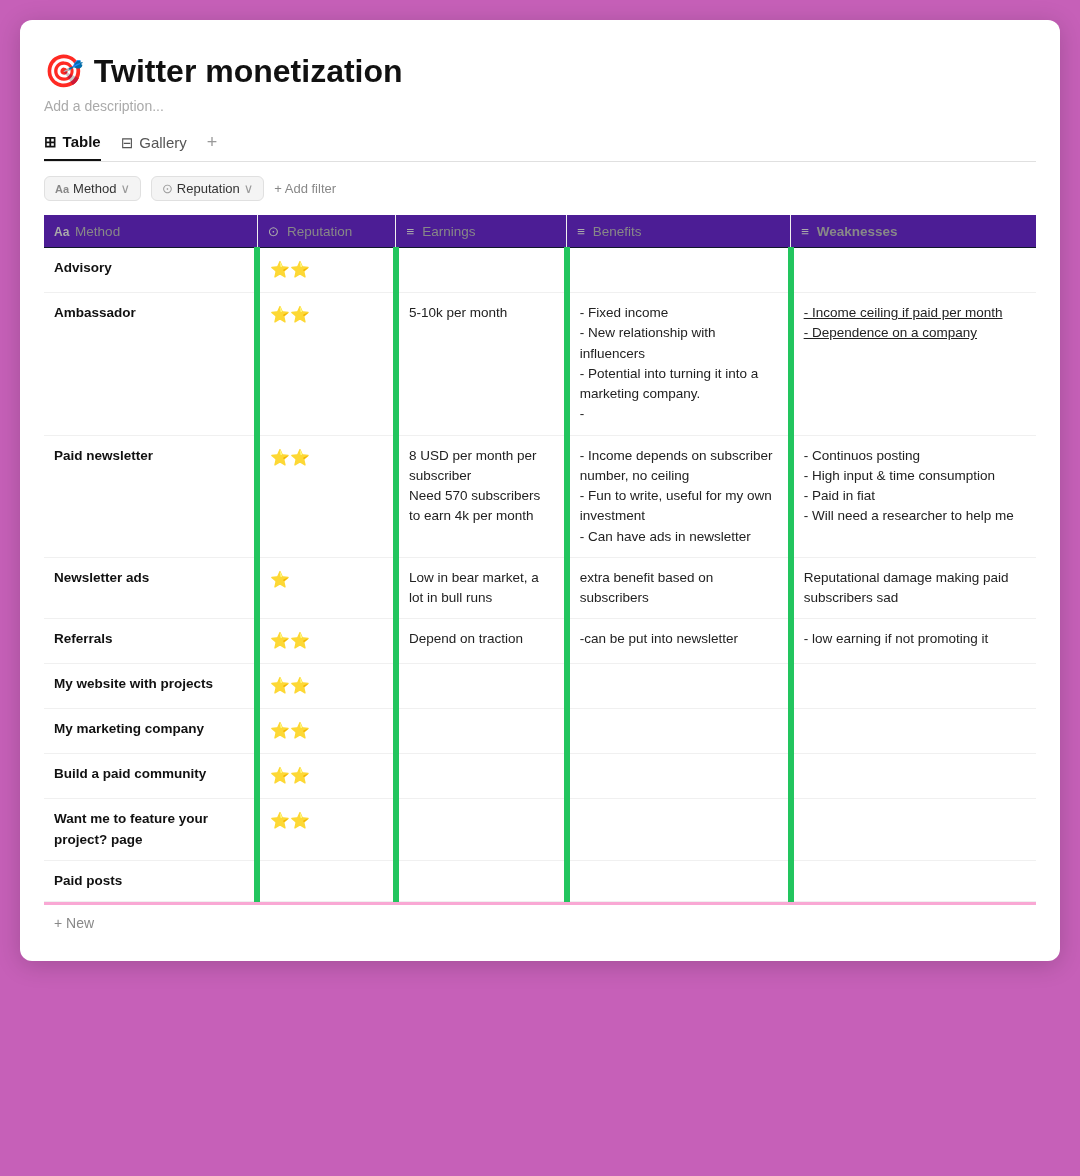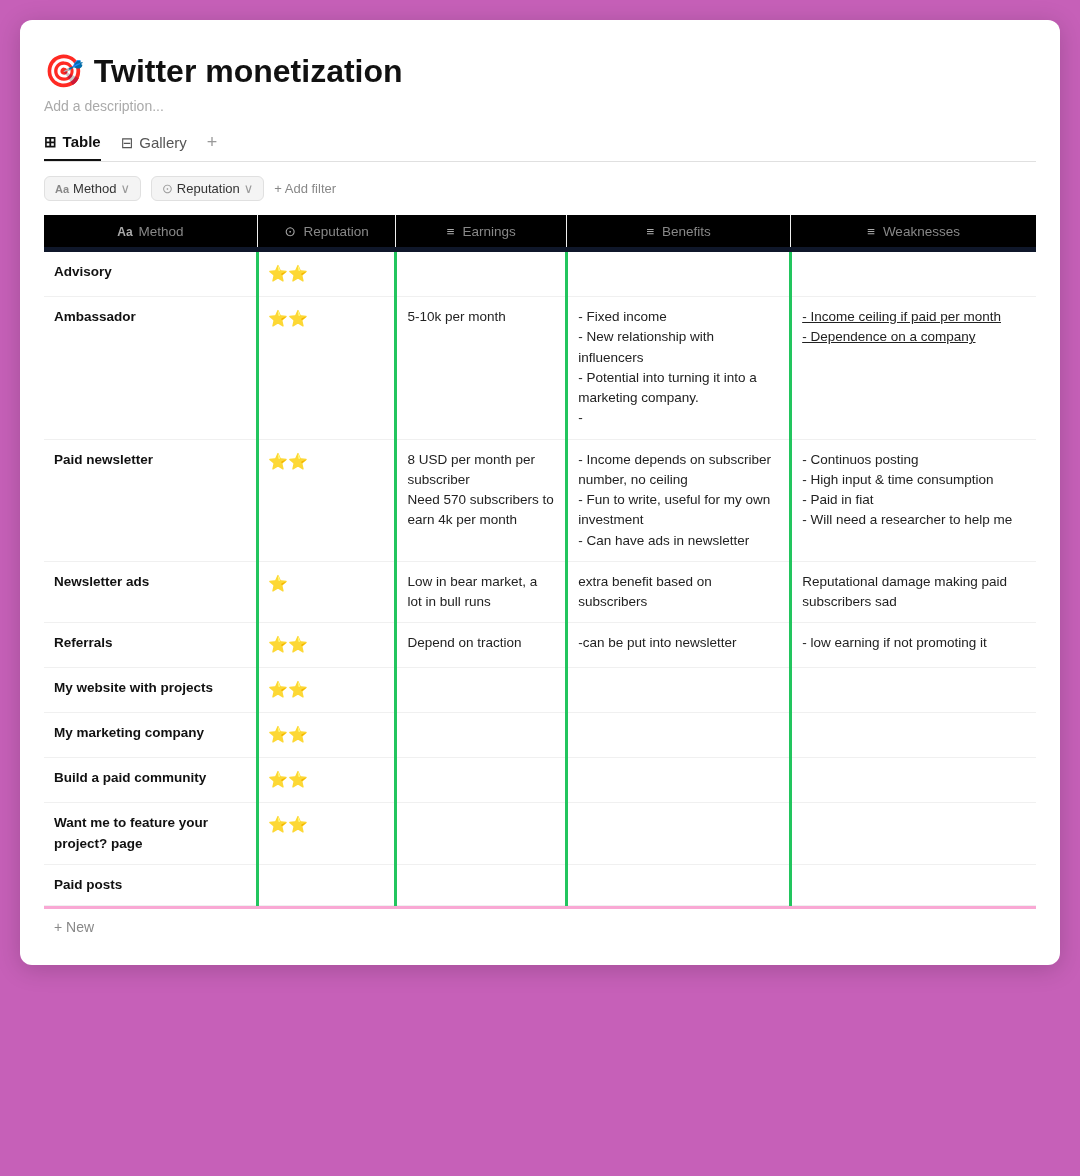--- a/index.html
+++ b/index.html
@@ -82,39 +82,39 @@
       font-size: 13px;
       color: #888;
       cursor: pointer;
     }
     table {
       width: 100%;
       border-collapse: collapse;
       font-size: 13.5px;
     }
     thead tr th {
-      text-align: center;
+      text-align: left;
       padding: 8px 10px;
       font-weight: 500;
       color: #888;
-      border-bottom: 5px solid #0f172a;
+      border-bottom: 1px solid #0f172a;
       border-right: 1px solid #f0f0f0;
-      background: #000000;
+      background: #4c1d95;
     }
     thead tr th:last-child { border-right: none; }
     .col-method { width: 200px; }
     .col-reputation { width: 130px; }
     .col-earnings { width: 160px; }
     .col-benefits { width: 210px; }
-    .col-weaknesses { width: 230px; }
+    .col-weaknesses { width: 230px; font-weight: bold; }
     tbody tr td {
       padding: 10px 10px;
       vertical-align: top;
       border-bottom: 1px solid #f0f0f0;
-      border-right: 3px solid #22c55e;
+      border-right: 6px solid #22c55e;
       color: #222;
       line-height: 1.5;
     }
     tbody tr td:last-child { border-right: none; }
     .method-name {
       font-weight: 600;
       font-size: 13.5px;
       color: #111;
     }
     .stars { font-size: 16px; }

